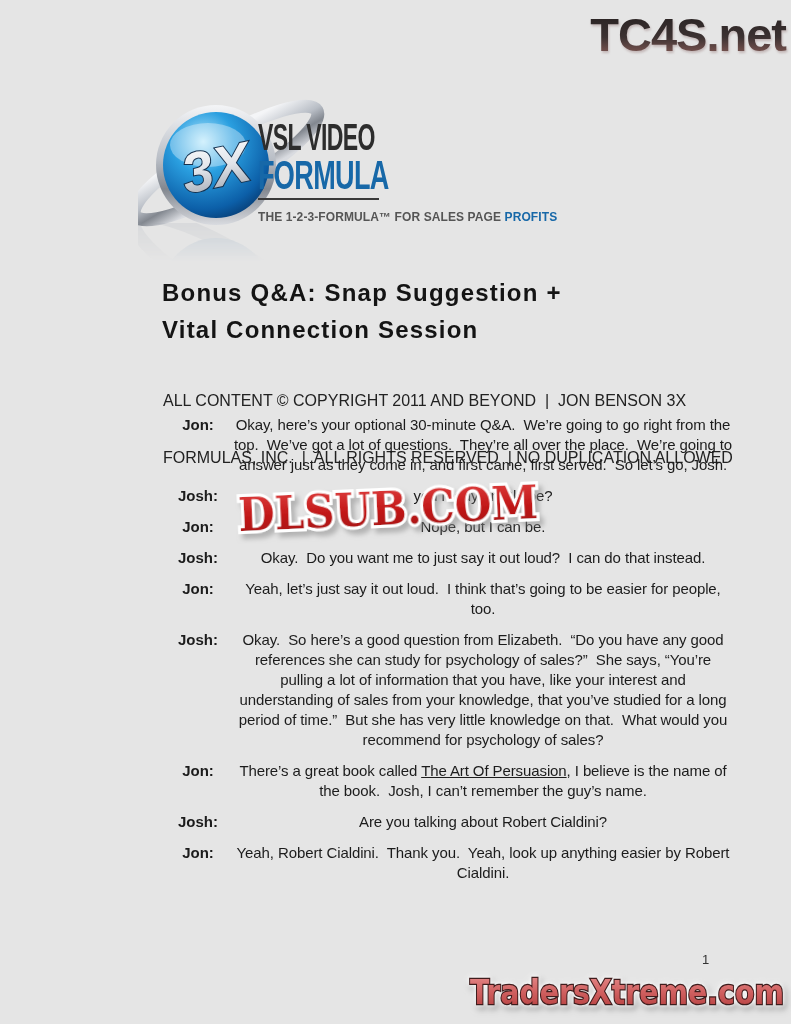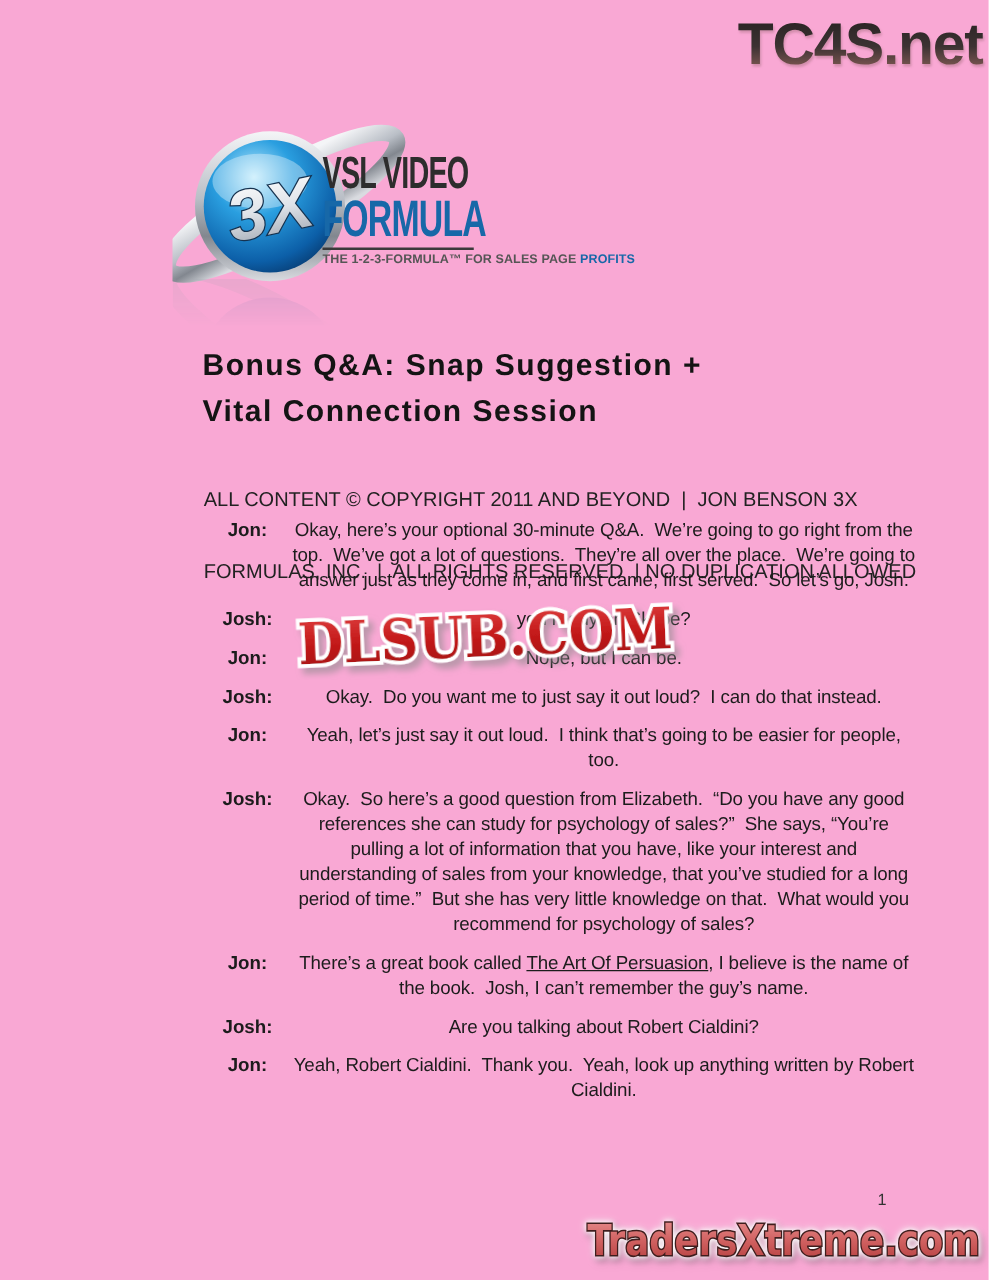--- a/index.html
+++ b/index.html
@@ -1,33 +1,33 @@
 <!DOCTYPE html>
 <html><head>
 <meta charset="utf-8">
 <style>
   html,body{margin:0;padding:0;background:#ffffff;}
   .page{
-    position:relative;width:791px;height:1024px;background:#f9a8d4;overflow:hidden;
+    position:relative;width:791px;height:1024px;background:#e5e5e5;overflow:hidden;
     font-family:"Liberation Sans",sans-serif;color:#1c1c1c;
   }
 
   
   .tc4s{position:absolute;left:548px;top:4px;filter:drop-shadow(1px 2px 1px rgba(120,80,80,.30));}
 
   
   .logo{position:absolute;left:138px;top:93px;width:300px;height:170px;}
   .logo-art{position:absolute;left:0;top:0;}
   .logo-text{position:absolute;left:120px;top:28px;transform-origin:left top;}
   .vsl-line1{font-weight:bold;font-size:36px;line-height:34px;color:#2d2d2d;
     transform:scaleX(.64);transform-origin:left top;letter-spacing:-1px;white-space:nowrap;}
   .vsl-line2{font-weight:bold;font-size:41px;line-height:40px;color:#1768a8;
     transform:scaleX(.66);transform-origin:left top;letter-spacing:-1px;white-space:nowrap;}
   .vsl-rule{width:121px;height:2px;background:#3a3a3a;margin-top:3px;}
-  .vsl-tagline{margin-top:2px;font-size:10px;color:#555;letter-spacing:.1px;white-space:nowrap;font-weight:bold;}
+  .vsl-tagline{margin-top:10px;font-size:12px;color:#555;letter-spacing:.1px;white-space:nowrap;font-weight:bold;}
   .vsl-tagline .hl{color:#1768a8;}
   .logo-reflection{position:absolute;left:0;top:130px;opacity:.16;transform:scaleY(-1);
     -webkit-mask-image:linear-gradient(to top,#000 0%,transparent 65%);
     mask-image:linear-gradient(to top,#000 0%,transparent 65%);}
 
   
   .title{position:absolute;left:162px;top:274px;font-weight:bold;font-size:24px;
     line-height:37px;letter-spacing:1.2px;color:#141414;}
   .copyright{position:absolute;left:163px;top:353px;font-size:16px;line-height:19px;color:#222;white-space:pre;}
 
@@ -150,21 +150,21 @@
       <div class="tx"><span>There’s a great book called </span><span class="book">The Art Of Persuasion</span><span>, I believe is the name of the book.  Josh, I can’t remember the guy’s name.</span></div>
     </div>
 
     <div class="row">
       <div class="sp">Josh:</div>
       <div class="tx">Are you talking about Robert Cialdini?</div>
     </div>
 
     <div class="row">
       <div class="sp">Jon:</div>
-      <div class="tx">Yeah, Robert Cialdini.  Thank you.  Yeah, look up anything written by Robert Cialdini.</div>
+      <div class="tx">Yeah, Robert Cialdini.  Thank you.  Yeah, look up anything easier by Robert Cialdini.</div>
     </div>
 
   </div>
 
   <svg class="dlsub" width="350" height="70">
     <defs>
       <linearGradient id="dg" x1="0" y1="0" x2="0" y2="1">
         <stop offset="0" stop-color="#e24444"></stop>
         <stop offset="0.5" stop-color="#c41a1a"></stop>
         <stop offset="1" stop-color="#a00e0e"></stop>

